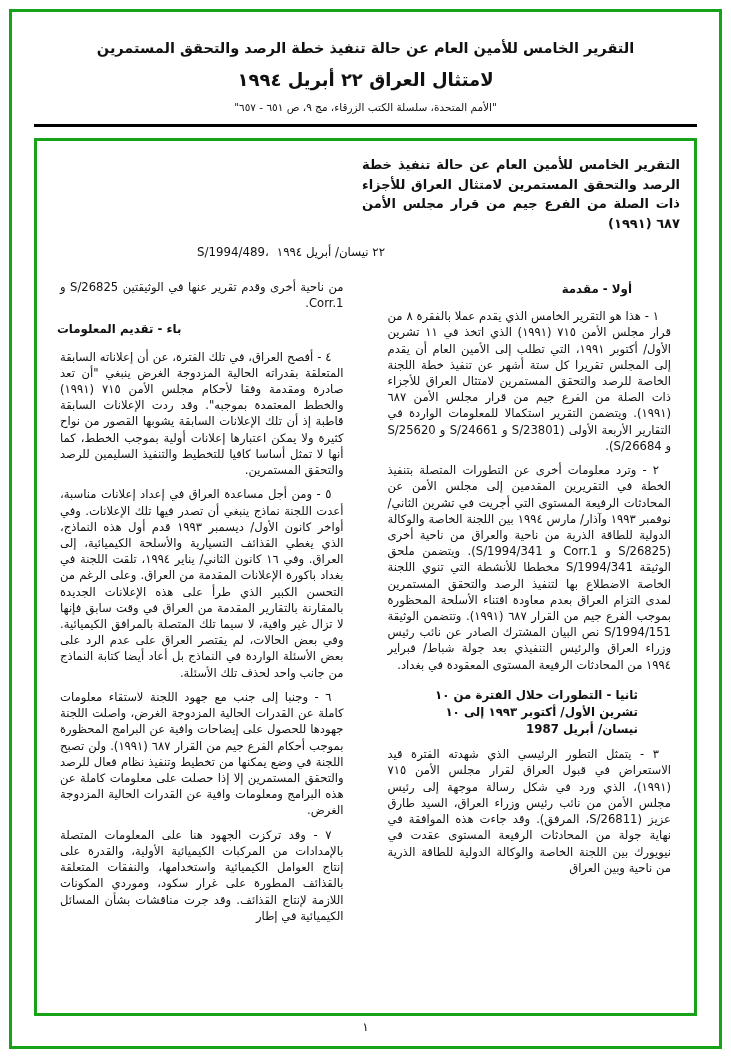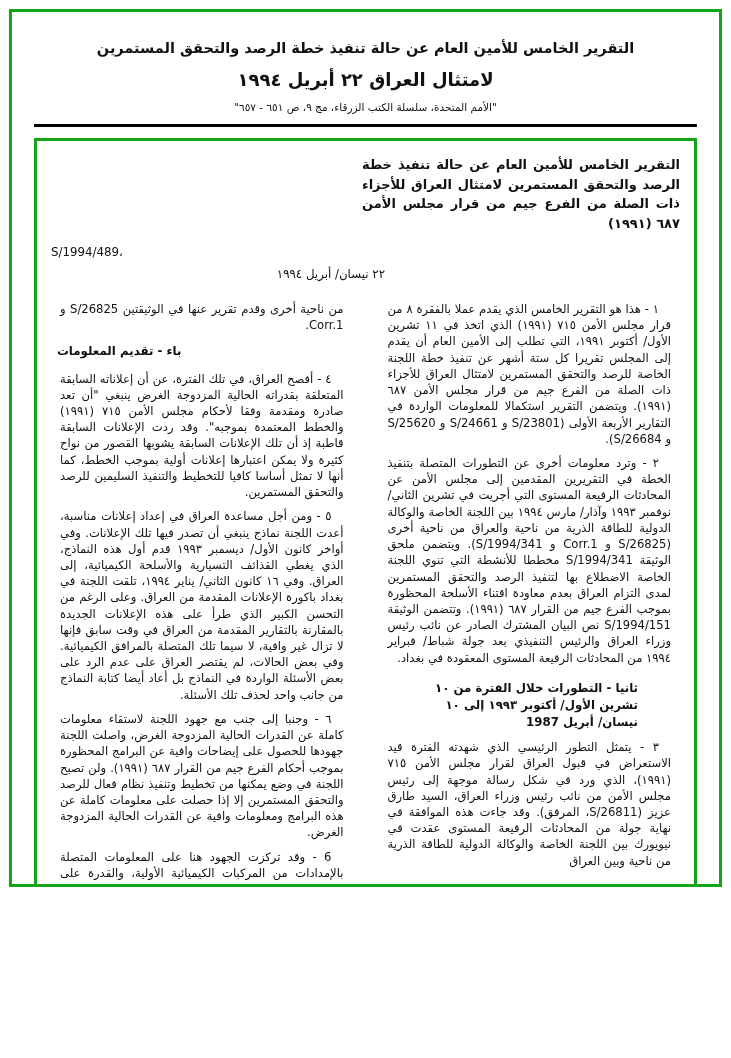--- a/index.html
+++ b/index.html
@@ -7,39 +7,39 @@
     --ink:#111111;
     --rule:#000000;
   }
   *{box-sizing:border-box;}
   html,body{margin:0;padding:0;}
   body{
     width:731px;height:1058px;position:relative;background:#ffffff;
     font-family:"DejaVu Sans",sans-serif;color:var(--ink);
   }
   .outer-frame{
-    position:absolute;left:9px;top:9px;width:713px;height:878px;
+    position:absolute;left:9px;top:9px;width:713px;height:1040px;
     border:3px solid var(--green);padding:0 22px;overflow:hidden;background:#fff;
   }
   .page-header{direction:rtl;text-align:center;padding-top:28px;}
   .header-title-1{font-size:14.5px;font-weight:bold;}
   .header-title-2{font-size:18px;font-weight:bold;margin-top:13px;}
   .source-note{font-size:10.5px;margin-top:11px;}
   .rule{height:3px;background:var(--rule);margin-top:11px;}
   .inner-frame{
     border:3px solid var(--green);margin-top:11px;height:878px;
     padding:12px 14px;direction:rtl;overflow:hidden;
   }
   .doc-title{
     width:318px;margin:2px 0 0;font-size:13px;font-weight:bold;
     line-height:1.5;text-align:justify;
   }
   .symbol-line{
     width:334px;margin:12px auto 0 0; 
-    display:flex;direction:ltr;justify-content:flex-end;gap:8px;font-size:11.8px;flex-direction:column;
+    display:flex;direction:ltr;justify-content:flex-end;gap:8px;font-size:11.8px;
   }
   .columns{display:flex;gap:26px;margin-top:20px;}
   .col{flex:1;min-width:0;}
   .body-para{
     font-size:11.6px;line-height:1.4;text-align:justify;
     margin:0 9px 8px;text-indent:12px;
   }
   .no-indent{text-indent:0;}
   .sec-heading{
     font-size:11.8px;font-weight:bold;text-align:right;
@@ -70,33 +70,34 @@
     <p class="doc-title">التقرير الخامس للأمين العام عن حالة تنفيذ خطة الرصد والتحقق المستمرين لامتثال العراق للأجزاء ذات الصلة من الفرع جيم من قرار مجلس الأمن ٦٨٧ (١٩٩١)</p>
 
     <div class="symbol-line">
       <span dir="ltr">S/1994/489،</span>
       <span dir="rtl">٢٢ نيسان/ أبريل ١٩٩٤</span>
     </div>
 
     <div class="columns">
 
       <div class="col">
+        <h2 class="sec-heading">أولا - مقدمة</h2>
         <p class="body-para">١ - هذا هو التقرير الخامس الذي يقدم عملا بالفقرة ٨ من قرار مجلس الأمن ٧١٥ (١٩٩١) الذي اتخذ في ١١ تشرين الأول/ أكتوبر ١٩٩١، التي تطلب إلى الأمين العام أن يقدم إلى المجلس تقريرا كل ستة أشهر عن تنفيذ خطة اللجنة الخاصة للرصد والتحقق المستمرين لامتثال العراق للأجزاء ذات الصلة من الفرع جيم من قرار مجلس الأمن ٦٨٧ (١٩٩١). ويتضمن التقرير استكمالا للمعلومات الواردة في التقارير الأربعة الأولى (S/23801 و S/24661 و S/25620 و S/26684).</p>
         <p class="body-para">٢ - وترد معلومات أخرى عن التطورات المتصلة بتنفيذ الخطة في التقريرين المقدمين إلى مجلس الأمن عن المحادثات الرفيعة المستوى التي أجريت في تشرين الثاني/ نوفمبر ١٩٩٣ وآذار/ مارس ١٩٩٤ بين اللجنة الخاصة والوكالة الدولية للطاقة الذرية من ناحية والعراق من ناحية أخرى (S/26825 و Corr.1 و S/1994/341). ويتضمن ملحق الوثيقة S/1994/341 مخططا للأنشطة التي تنوي اللجنة الخاصة الاضطلاع بها لتنفيذ الرصد والتحقق المستمرين لمدى التزام العراق بعدم معاودة اقتناء الأسلحة المحظورة بموجب الفرع جيم من القرار ٦٨٧ (١٩٩١). وتتضمن الوثيقة S/1994/151 نص البيان المشترك الصادر عن نائب رئيس وزراء العراق والرئيس التنفيذي بعد جولة شباط/ فبراير ١٩٩٤ من المحادثات الرفيعة المستوى المعقودة في بغداد.</p>
         <h2 class="sec-heading sec-heading-multi">ثانيا - التطورات خلال الفترة من ١٠ تشرين الأول/ أكتوبر ١٩٩٣ إلى ١٠ نيسان/ أبريل 1987</h2>
         <p class="body-para">٣ - يتمثل التطور الرئيسي الذي شهدته الفترة قيد الاستعراض في قبول العراق لقرار مجلس الأمن ٧١٥ (١٩٩١)، الذي ورد في شكل رسالة موجهة إلى رئيس مجلس الأمن من نائب رئيس وزراء العراق، السيد طارق عزيز (S/26811، المرفق). وقد جاءت هذه الموافقة في نهاية جولة من المحادثات الرفيعة المستوى عقدت في نيويورك بين اللجنة الخاصة والوكالة الدولية للطاقة الذرية من ناحية وبين العراق</p>
       </div>
 
       <div class="col">
         <p class="body-para no-indent">من ناحية أخرى وقدم تقرير عنها في الوثيقتين S/26825 و Corr.1.</p>
         <h3 class="sub-heading">باء - تقديم المعلومات</h3>
         <p class="body-para">٤ - أفصح العراق، في تلك الفترة، عن أن إعلاناته السابقة المتعلقة بقدراته الحالية المزدوجة الغرض ينبغي "أن تعد صادرة ومقدمة وفقا لأحكام مجلس الأمن ٧١٥ (١٩٩١) والخطط المعتمدة بموجبه". وقد ردت الإعلانات السابقة قاطبة إذ أن تلك الإعلانات السابقة يشوبها القصور من نواح كثيرة ولا يمكن اعتبارها إعلانات أولية بموجب الخطط، كما أنها لا تمثل أساسا كافيا للتخطيط والتنفيذ السليمين للرصد والتحقق المستمرين.</p>
         <p class="body-para">٥ - ومن أجل مساعدة العراق في إعداد إعلانات مناسبة، أعدت اللجنة نماذج ينبغي أن تصدر فيها تلك الإعلانات. وفي أواخر كانون الأول/ ديسمبر ١٩٩٣ قدم أول هذه النماذج، الذي يغطي القذائف التسيارية والأسلحة الكيميائية، إلى العراق. وفي ١٦ كانون الثاني/ يناير ١٩٩٤، تلقت اللجنة في بغداد باكورة الإعلانات المقدمة من العراق. وعلى الرغم من التحسن الكبير الذي طرأ على هذه الإعلانات الجديدة بالمقارنة بالتقارير المقدمة من العراق في وقت سابق فإنها لا تزال غير وافية، لا سيما تلك المتصلة بالمرافق الكيميائية. وفي بعض الحالات، لم يقتصر العراق على عدم الرد على بعض الأسئلة الواردة في النماذج بل أعاد أيضا كتابة النماذج من جانب واحد لحذف تلك الأسئلة.</p>
         <p class="body-para">٦ - وجنبا إلى جنب مع جهود اللجنة لاستقاء معلومات كاملة عن القدرات الحالية المزدوجة الغرض، واصلت اللجنة جهودها للحصول على إيضاحات وافية عن البرامج المحظورة بموجب أحكام الفرع جيم من القرار ٦٨٧ (١٩٩١). ولن تصبح اللجنة في وضع يمكنها من تخطيط وتنفيذ نظام فعال للرصد والتحقق المستمرين إلا إذا حصلت على معلومات كاملة عن هذه البرامج ومعلومات وافية عن القدرات الحالية المزدوجة الغرض.</p>
-        <p class="body-para">6 - وقد تركزت الجهود هنا على المعلومات المتصلة بالإمدادات من المركبات الكيميائية الأولية، والقدرة على إنتاج العوامل الكيميائية واستخدامها، والنفقات المتعلقة بالقذائف المطورة على غرار سكود، وموردي المكونات اللازمة لإنتاج القذائف. وقد جرت مناقشات بشأن المسائل الكيميائية في إطار</p>
+        <p class="body-para">٧ - وقد تركزت الجهود هنا على المعلومات المتصلة بالإمدادات من المركبات الكيميائية الأولية، والقدرة على إنتاج العوامل الكيميائية واستخدامها، والنفقات المتعلقة بالقذائف المطورة على غرار سكود، وموردي المكونات اللازمة لإنتاج القذائف. وقد جرت مناقشات بشأن المسائل الكيميائية في إطار</p>
       </div>
 
     </div>
   </section>
 
   <div class="page-number">١</div>
 
 </div>
 
 </body></html>

